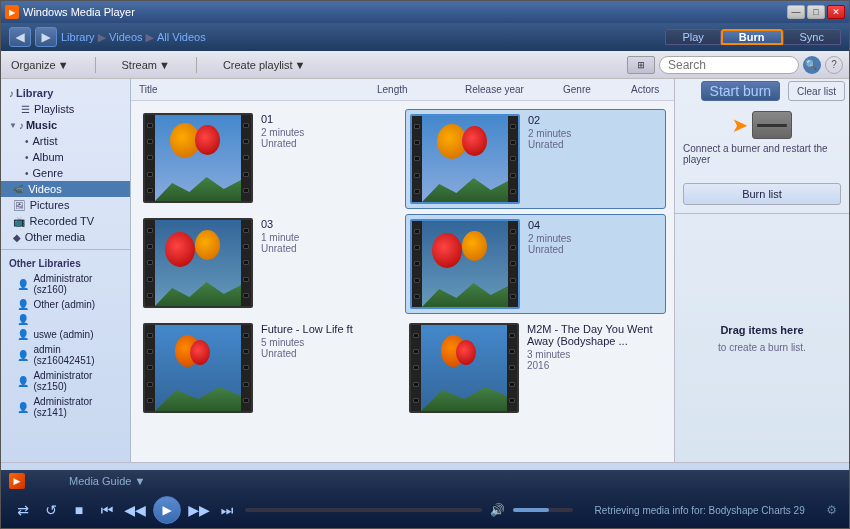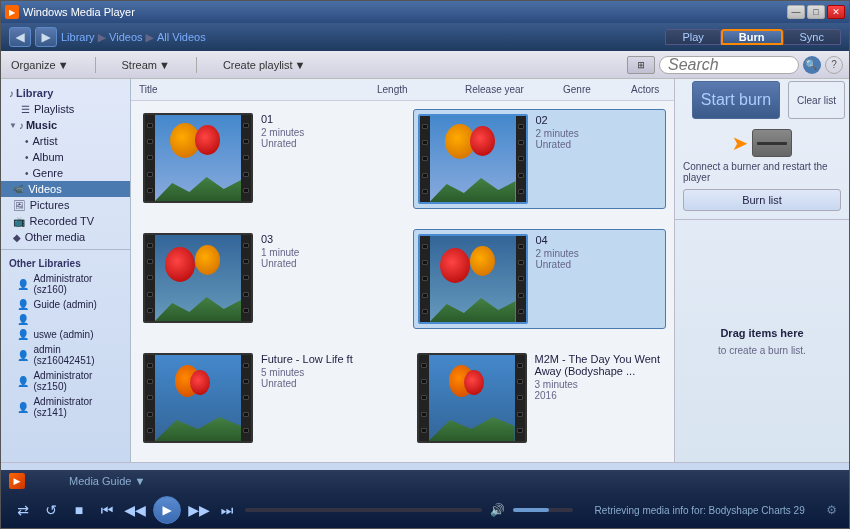--- a/index.html
+++ b/index.html
@@ -21,21 +21,21 @@
     .nav-breadcrumb { color: #aaccff; font-size: 11px; display: flex; align-items: center; gap: 3px; }
     .nav-breadcrumb span { color: #7aadff; }
     .nav-breadcrumb .sep { color: #668; }
     .tab-btn { padding: 0 16px; border: 1px solid #558; background: linear-gradient(to bottom, #3a4a6a, #2a3a5a); color: #aaccff; cursor: pointer; border-radius: 3px 3px 0 0; font-size: 11px; display: flex; align-items: center; }
     .tab-btn.active { background: linear-gradient(to bottom, #5a7ab0, #3a5a8a); border: 2px solid #ff8800; color: white; font-weight: bold; }
 
     
     .toolbar { background: linear-gradient(to bottom, #e8e8f0, #d0d0e0); height: 28px; display: flex; align-items: center; padding: 0 6px; gap: 22px; flex-shrink: 0; border-bottom: 1px solid #bbb; }
     .toolbar-btn { background: none; border: none; color: #333; font-size: 11px; cursor: pointer; padding: 2px 4px; display: flex; align-items: center; gap: 2px; }
     .toolbar-sep { width: 1px; height: 16px; background: #aaa; }
-    .search-box { width: 140px; height: 18px; border: 1px solid #aaa; border-radius: 9px; padding: 0 8px; font-size: 16px; background: white; font-style: italic; }
+    .search-box { width: 140px; height: 18px; border: 1px solid #aaa; border-radius: 9px; padding: 0 8px; font-size: 12px; background: white; }
     .search-icon-btn { width: 18px; height: 18px; background: #4a7ab0; border: none; border-radius: 50%; cursor: pointer; display: flex; align-items: center; justify-content: center; color: white; font-size: 10px; }
     .help-btn { width: 18px; height: 18px; background: none; border: 1px solid #aaa; border-radius: 50%; cursor: pointer; font-size: 10px; color: #555; display: flex; align-items: center; justify-content: center; }
     .view-btn { width: 28px; height: 18px; background: linear-gradient(to bottom, #d8d8e8, #c0c0d0); border: 1px solid #999; border-radius: 2px; cursor: pointer; font-size: 9px; color: #333; display: flex; align-items: center; justify-content: center; }
 
     
     .main-content { display: flex; flex: 1; overflow: hidden; }
 
     
     .sidebar { width: 130px; background: linear-gradient(to bottom, #e0e8f8, #c8d8f0); border-right: 1px solid #aabbcc; overflow-y: auto; flex-shrink: 0; padding: 4px 0; }
     .sidebar-item { padding: 2px 8px 2px 12px; cursor: pointer; color: #224; font-size: 11px; display: flex; align-items: center; gap: 4px; }
@@ -50,21 +50,21 @@
     
     .content-area { flex: 1; background: #f0f4f8; overflow: hidden; display: flex; flex-direction: column; }
     .content-header { background: #e8eef8; border-bottom: 1px solid #ccd; height: 22px; display: flex; align-items: center; padding: 4px 8px; gap: 8px; flex-shrink: 0; }
     .col-header { font-size: 10px; color: #446; }
     .col-title { flex: 0 0 230px; }
     .col-length { flex: 0 0 80px; }
     .col-release { flex: 0 0 90px; }
     .col-genre { flex: 0 0 60px; }
     .col-actors { flex: 0 0 80px; }
 
-    .video-grid { flex: 1; overflow-y: auto; padding: 8px; display: grid; grid-template-columns: repeat(2, 1fr); gap: 20px; align-content: start; }
+    .video-grid { flex: 1; overflow-y: auto; padding: 8px; display: grid; grid-template-columns: repeat(2, 1fr); gap: 5px; align-content: start; }
     .video-item { display: flex; align-items: flex-start; gap: 8px; padding: 4px; cursor: pointer; border-radius: 3px; }
     .video-item.selected { background: #c0d8f0; border: 1px solid #4a7ab0; }
 
     .film-strip { width: 110px; height: 90px; background: #111; border: 2px solid #333; border-radius: 2px; flex-shrink: 0; position: relative; overflow: hidden; display: flex; }
     .film-holes { width: 10px; display: flex; flex-direction: column; justify-content: space-around; align-items: center; background: #222; padding: 2px 0; }
     .film-hole { width: 6px; height: 5px; background: #111; border: 1px solid #444; border-radius: 1px; }
     .film-image { flex: 1; background: linear-gradient(135deg, #1a3a6a 0%, #4a8a4a 30%, #ff8800 60%, #cc4400 100%); position: relative; display: flex; align-items: center; justify-content: center; }
     .film-image-right { width: 10px; display: flex; flex-direction: column; justify-content: space-around; align-items: center; background: #222; padding: 2px 0; }
     .balloon { width: 30px; height: 35px; background: radial-gradient(circle at 40% 40%, #ffaa00, #cc6600); border-radius: 50% 50% 50% 50%; position: absolute; }
     .balloon-2 { width: 25px; height: 30px; background: radial-gradient(circle at 40% 40%, #ff4444, #aa0000); border-radius: 50% 50% 50% 50%; position: absolute; left: 40px; top: 10px; }
@@ -77,26 +77,26 @@
 
     
     .burn-panel { width: 175px; background: linear-gradient(to bottom, #e8eef8, #d8e4f0); border-left: 1px solid #bbc; display: flex; flex-direction: column; flex-shrink: 0; }
     .burn-panel-top { padding: 8px; display: flex; flex-direction: column; align-items: center; gap: 6px; border-bottom: 1px solid #bbc; }
     .burn-connect { display: flex; flex-direction: column; align-items: center; gap: 4px; }
     .burner-icon { display: flex; align-items: center; gap: 4px; }
     .burner-drive { width: 40px; height: 28px; background: linear-gradient(to bottom, #888, #666); border-radius: 3px; border: 1px solid #555; position: relative; display: flex; align-items: center; justify-content: center; }
     .drive-slot { width: 30px; height: 3px; background: #333; border-radius: 1px; }
     .arrow-icon { color: #ff8800; font-size: 20px; }
     .burn-connect-text { font-size: 10px; color: #446; text-align: left; }
-    .burn-list-btn { width: 100%; padding: 4px; background: linear-gradient(to bottom, #e0e8f8, #c8d8f0); border: 1px solid #aab; border-radius: 3px; cursor: pointer; font-size: 11px; color: #224; text-align: center; }
+    .burn-list-btn { width: 100%; padding: 4px; background: linear-gradient(to bottom, #e0e8f8, #c8d8f0); border: 1px solid #aab; border-radius: 3px; cursor: pointer; font-size: 11px; color: #224; text-align: center; margin-top: 12px; }
     .burn-empty { flex: 1; display: flex; flex-direction: column; align-items: center; justify-content: center; padding: 16px; gap: 6px; }
     .burn-empty-title { font-size: 11px; color: #224; font-weight: bold; text-align: center; }
     .burn-empty-text { font-size: 10px; color: #668; text-align: center; }
     .burn-top-btns { display: flex; justify-content: flex-end; padding: 2px 4px; gap: 4px; }
-    .status-start-btn { background: linear-gradient(to bottom, #5a7ab0, #3a5a8a); border: 1px solid #4a6a9a; color: #aaccff; font-size: 16px; padding: 9px 8px; border-radius: 3px; cursor: pointer; }
+    .status-start-btn { background: linear-gradient(to bottom, #5a7ab0, #3a5a8a); border: 1px solid #4a6a9a; color: #aaccff; font-size: 14px; padding: 1px 8px; border-radius: 3px; cursor: pointer; }
     .status-clear-btn { background: none; border: 1px solid #aab; color: #446; font-size: 10px; padding: 1px 8px; border-radius: 3px; cursor: pointer; margin-left: 4px; }
 
     
     .playback-bar { background: linear-gradient(to bottom, #1a2a4a, #0a1a3a); height: 36px; display: flex; align-items: center; padding: 0 12px; gap: 8px; flex-shrink: 0; }
     .pb-btn { background: none; border: none; color: #aaccff; cursor: pointer; font-size: 14px; display: flex; align-items: center; justify-content: center; width: 20px; height: 20px; }
     .pb-btn.play-btn { background: linear-gradient(to bottom, #5a8ad0, #3a6ab0); border: 1px solid #4a7ac0; border-radius: 50%; width: 28px; height: 28px; font-size: 12px; color: white; }
     .pb-progress { flex: 1; height: 4px; background: #334; border-radius: 2px; position: relative; }
     .pb-progress-fill { width: 0%; height: 100%; background: #4a7ab0; border-radius: 2px; }
     .pb-volume { width: 60px; height: 4px; background: #334; border-radius: 2px; }
     .pb-volume-fill { width: 60%; height: 100%; background: #6a9ad0; border-radius: 2px; }
@@ -211,21 +211,21 @@
       <div class="sidebar-divider"></div>
       <div class="sidebar-section" style="font-size:10px;">
         <span>Other Libraries</span>
       </div>
       <div class="sidebar-item" style="padding-left:16px; font-size:10px;">
         <span>👤</span>
         <span>Administrator (sz160)</span>
       </div>
       <div class="sidebar-item" style="padding-left:16px; font-size:10px;">
         <span>👤</span>
-        <span>Guide (admin)</span>
+        <span>Other (admin)</span>
       </div>
       <div class="sidebar-item" style="padding-left:16px; font-size:10px;">
         <span>👤</span>
       </div>
       <div class="sidebar-item" style="padding-left:16px; font-size:10px;">
         <span>👤</span>
         <span>uswe (admin)</span>
       </div>
       <div class="sidebar-item" style="padding-left:16px; font-size:10px;">
         <span>👤</span>

